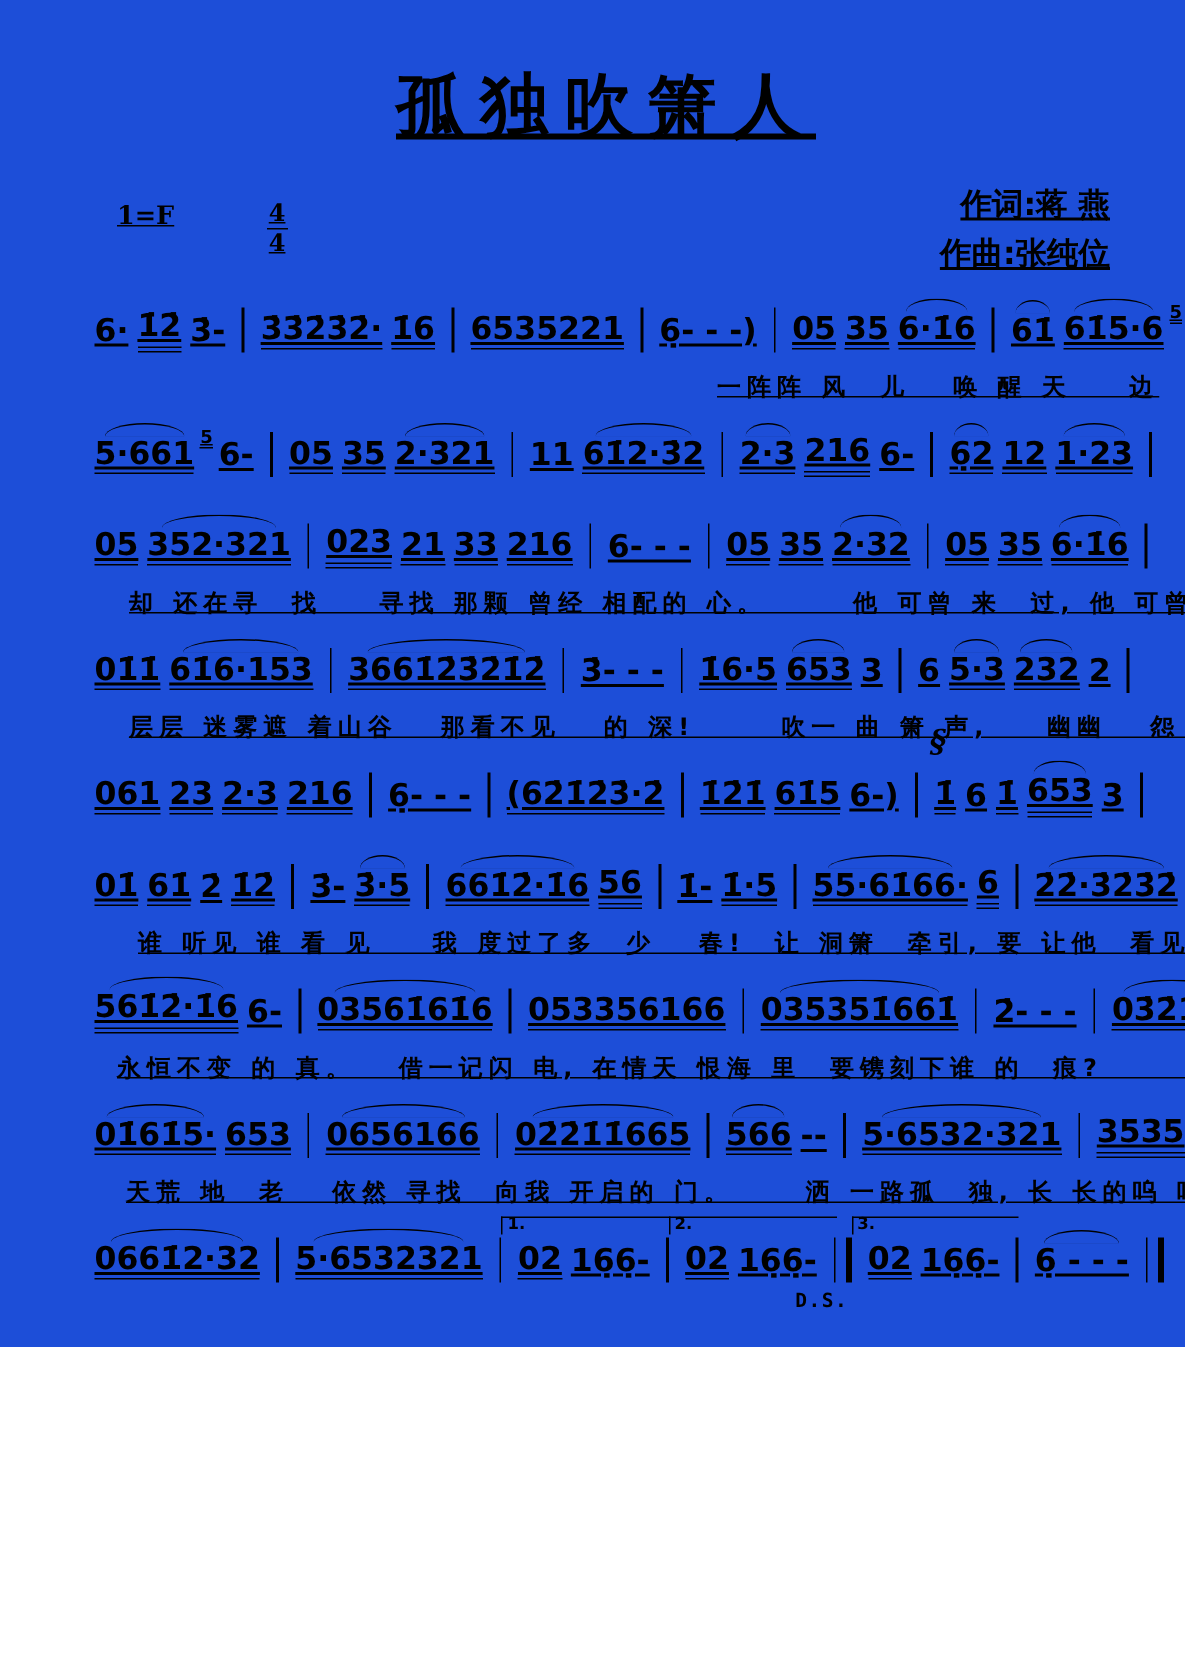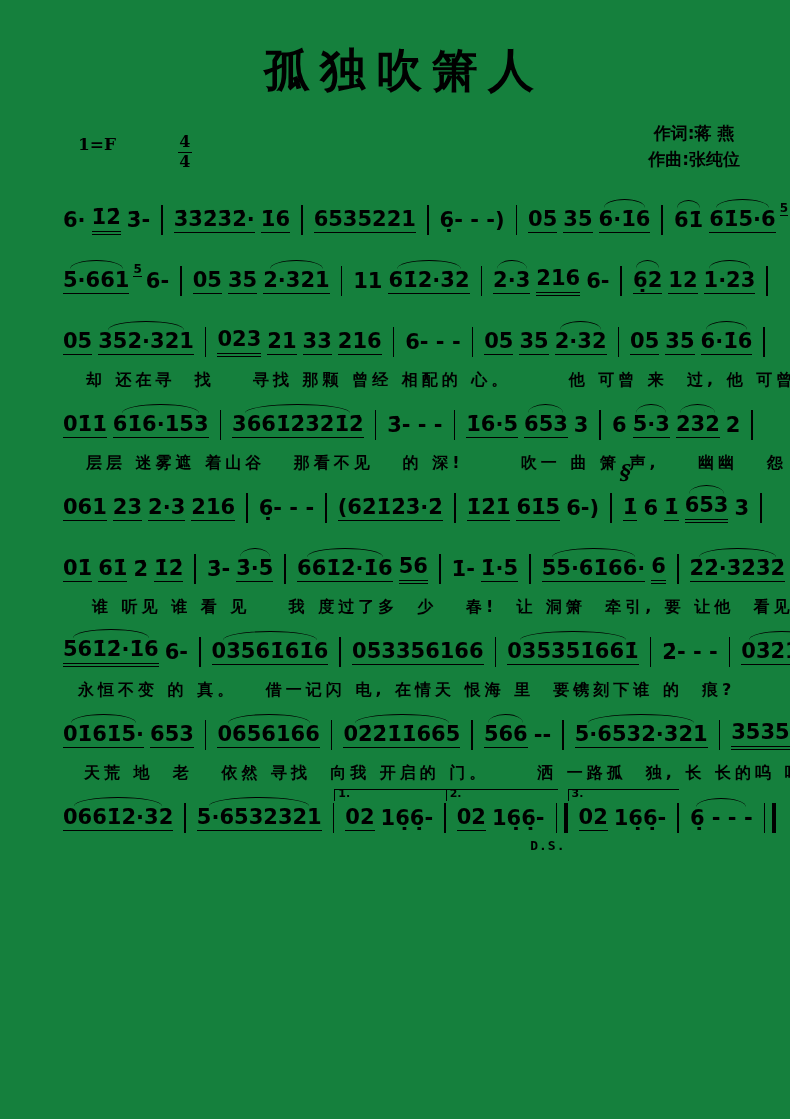--- a/index.html
+++ b/index.html
@@ -1,32 +1,32 @@
 <!DOCTYPE html>
 <html><head>
 <meta charset="utf-8">
 <style>
   html,body{margin:0;padding:0;background:#ffffff;}
   body{width:790px;height:1119px;overflow:hidden;color:#000;
        font-family:"DejaVu Sans",sans-serif;}
-  .page{position:relative;width:790px;height:1119px;background:#15803d;box-sizing:border-box;
-        padding:34px 40px 0 58px;}
+  .page{position:relative;width:790px;height:898px;background:#1d4ed8;box-sizing:border-box;
+        padding:34px 40px 0 58px;text-decoration:underline;}
 
   
   .title{text-align:center;font-family:"Liberation Serif","DejaVu Serif",serif;
          font-weight:bold;font-size:46px;letter-spacing:10px;margin:6px 0 18px 0;}
   .meta-row{display:flex;justify-content:space-between;align-items:flex-start;
             margin:0 10px 10px 20px;height:64px;}
   .keysig{display:flex;align-items:flex-start;font-size:17px;font-weight:bold;margin-top:14px;gap:48px;}
   .keysig .key{font-family:"DejaVu Serif",serif;}
   .frac{display:inline-flex;flex-direction:column;align-items:center;margin-left:12px;
         font-family:"DejaVu Serif",serif;font-size:16px;line-height:1.05;}
   .frac .num{padding:0 3px;}
   .frac .bar{width:14px;height:1.5px;background:#000;margin:1px 0;}
-  .credits{text-align:center;font-size:17px;font-weight:bold;line-height:1.55;
+  .credits{text-align:right;font-size:21px;font-weight:bold;line-height:1.55;
            font-family:"DejaVu Sans",sans-serif;}
 
   
   .score{margin-top:4px;}
   .line{margin-bottom:9px;}
   .notation{display:flex;align-items:center;flex-wrap:nowrap;height:52px;
             font-weight:bold;font-size:21px;font-family:"DejaVu Sans",sans-serif;
             white-space:pre;}
   .measure{display:inline-flex;align-items:center;position:relative;padding:0 2px;}
   .token{position:relative;display:inline-block;margin:0 3px;line-height:1.15;}
@@ -68,20 +68,21 @@
     </div>
     <div class="credits">
       <div>作词:蒋  燕</div>
       <div>作曲:张纯位</div>
     </div>
   </div>
 
   <div class="score" id="score">
       <div class="line">
         <div class="notation"><span class="measure"><span class="token">6·</span><span class="token u2">1̇2̇</span><span class="token">3̇-</span></span><span class="barline"></span><span class="measure"><span class="token u1">3̇3̇2̇3̇2̇·</span><span class="token u1">1̇6</span></span><span class="barline"></span><span class="measure"><span class="token u1">6535221</span></span><span class="barline"></span><span class="measure"><span class="token">6̣- - -)</span></span><span class="barline"></span><span class="measure"><span class="token u1">05</span><span class="token u1">35</span><span class="token u1 slur">6·1̇6</span></span><span class="barline"></span><span class="measure"><span class="token slur">61̇</span><span class="token u1 slur">61̇5·6</span><span class="token grace">5</span></span></div>
+        <div class="lyrics" style="padding-left: 420px;">一阵阵 风  儿   唤 醒 天    边</div>
       </div>
       <div class="line">
         <div class="notation"><span class="measure"><span class="token u1 slur">5·661</span><span class="token grace">5</span><span class="token">6-</span></span><span class="barline"></span><span class="measure"><span class="token u1">05</span><span class="token u1">35</span><span class="token u1 slur">2·321</span></span><span class="barline"></span><span class="measure"><span class="token">11</span><span class="token u1 slur">61̇2·3̇2</span></span><span class="barline"></span><span class="measure"><span class="token u1 slur">2·3</span><span class="token u2">216</span><span class="token">6-</span></span><span class="barline"></span><span class="measure"><span class="token u1 slur">6̣2</span><span class="token u1">12</span><span class="token u1 slur">1·23</span></span><span class="barline"></span></div>
       </div>
       <div class="line">
         <div class="notation"><span class="measure"><span class="token u1">05</span><span class="token u1 slur">352·321</span></span><span class="barline"></span><span class="measure"><span class="token u2">023</span><span class="token u1">21</span><span class="token u1">33</span><span class="token u1">216</span></span><span class="barline"></span><span class="measure"><span class="token">6- - -</span></span><span class="barline"></span><span class="measure"><span class="token u1">05</span><span class="token u1">35</span><span class="token u1 slur">2·32</span></span><span class="barline"></span><span class="measure"><span class="token u1">05</span><span class="token u1">35</span><span class="token u1 slur">6·1̇6</span></span><span class="barline"></span></div>
         <div class="lyrics" style="padding-left: 28px;">却 还在寻  找    寻找 那颗 曾经 相配的 心。      他 可曾 来  过, 他 可曾 来  过</div>
       </div>
       <div class="line">
         <div class="notation"><span class="measure"><span class="token u1">01̇1̇</span><span class="token u1 slur">61̇6·153</span></span><span class="barline"></span><span class="measure"><span class="token u1 slur">3661̇2̇3̇2̇1̇2̇</span></span><span class="barline"></span><span class="measure"><span class="token">3̇- - -</span></span><span class="barline"></span><span class="measure"><span class="token u1">1̇6·5</span><span class="token u1 slur">653</span><span class="token">3</span></span><span class="barline"></span><span class="measure"><span class="token">6</span><span class="token u1 slur">5·3</span><span class="token u1 slur">232</span><span class="token">2</span></span><span class="barline"></span></div>

